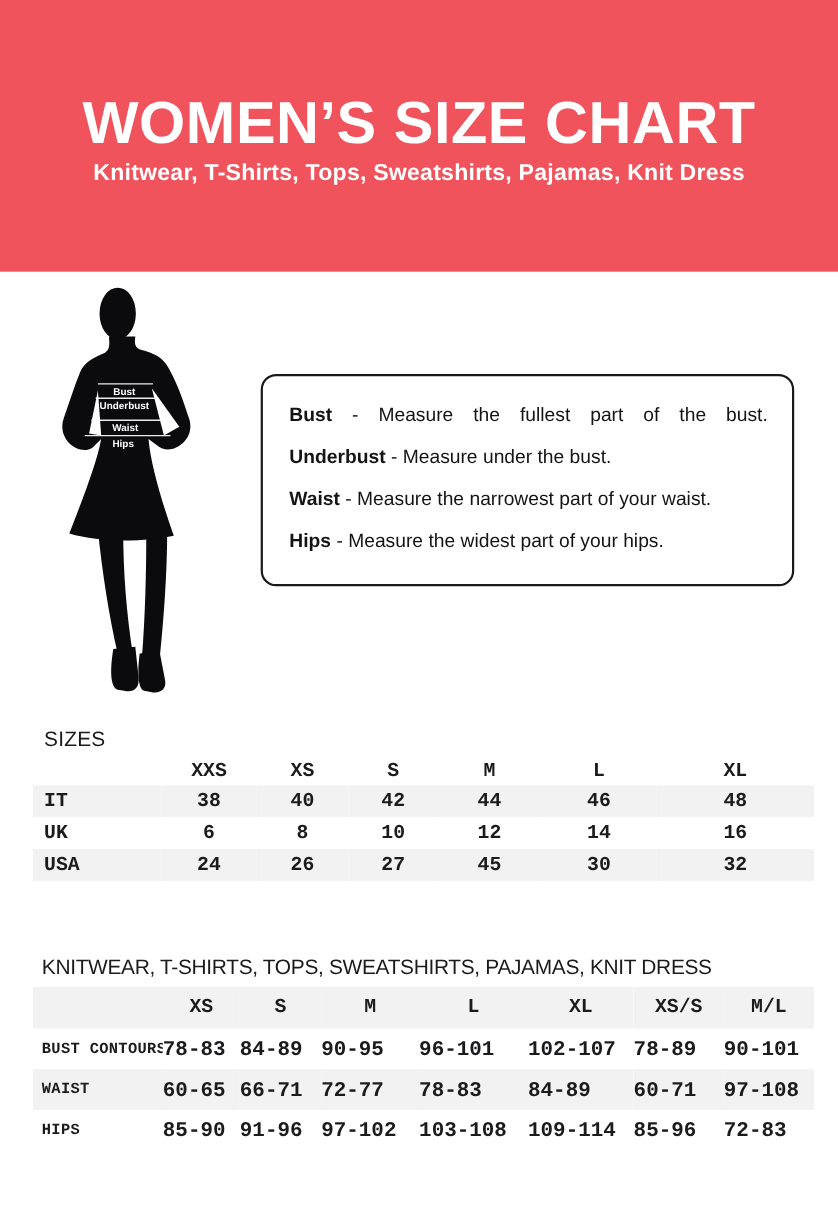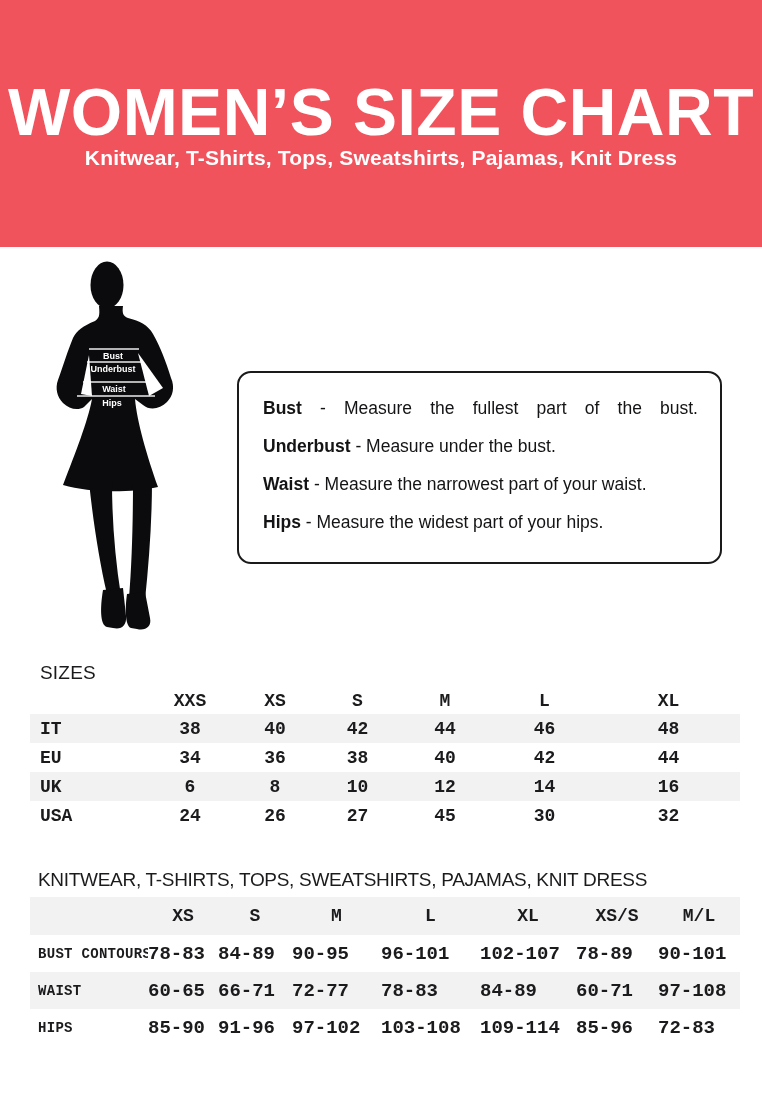--- a/index.html
+++ b/index.html
@@ -2,31 +2,31 @@
 <html><head>
 <meta charset="utf-8">
 <style>
   html,body{margin:0;padding:0;background:#fff;}
   .page{position:relative;width:762px;height:1100px;background:#fff;overflow:hidden;
         font-family:"Liberation Sans",sans-serif;color:#1b1b1d;}
 
   
   .banner{position:absolute;left:0;top:0;width:762px;height:247px;}
   .banner-title{position:absolute;left:0;top:84px;width:762px;text-align:center;
-        color:#fff;font-size:66px;font-weight:700;letter-spacing:.5px;line-height:56px;}
+        color:#fff;font-size:54px;font-weight:700;letter-spacing:.5px;line-height:56px;}
   .banner-sub{position:absolute;left:0;top:146px;width:762px;text-align:center;
         color:#fff;font-size:21px;font-weight:700;letter-spacing:.2px;}
 
   
   .figure{position:absolute;left:55px;top:258px;width:160px;height:380px;}
   .figure svg{display:block;width:100%;height:100%;}
   .fig-label{font-family:"Liberation Sans",sans-serif;font-size:9px;font-weight:700;}
 
   
-  .instructions{position:absolute;left:237px;top:371px;width:485px;height:193px;
+  .instructions{position:absolute;left:237px;top:340px;width:485px;height:193px;
         box-sizing:border-box;border:2px solid #1a1a1a;border-radius:14px;
         padding:24px 22px 10px 24px;background:#fff;}
   .instr-line{margin:0 0 15px 0;font-size:17.5px;line-height:23px;color:#141416;}
   .instr-line .term{font-weight:700;}
   .instr-line.just{text-align:justify;text-align-last:justify;}
 
   
   .section-title{position:absolute;font-weight:400;color:#1b1b1d;}
   .sizes-title{left:40px;top:662px;font-size:19px;letter-spacing:.2px;}
   .meas-title{left:38px;top:869px;font-size:19px;letter-spacing:-.3px;}
@@ -136,29 +136,20 @@
         <tr>
           <th>IT</th>
           <td>38</td>
           <td>40</td>
           <td>42</td>
           <td>44</td>
           <td>46</td>
           <td>48</td>
         </tr>
         <tr>
-          <th>EU</th>
-          <td>34</td>
-          <td>36</td>
-          <td>38</td>
-          <td>40</td>
-          <td>42</td>
-          <td>44</td>
-        </tr>
-        <tr>
           <th>UK</th>
           <td>6</td>
           <td>8</td>
           <td>10</td>
           <td>12</td>
           <td>14</td>
           <td>16</td>
         </tr>
         <tr>
           <th>USA</th>

